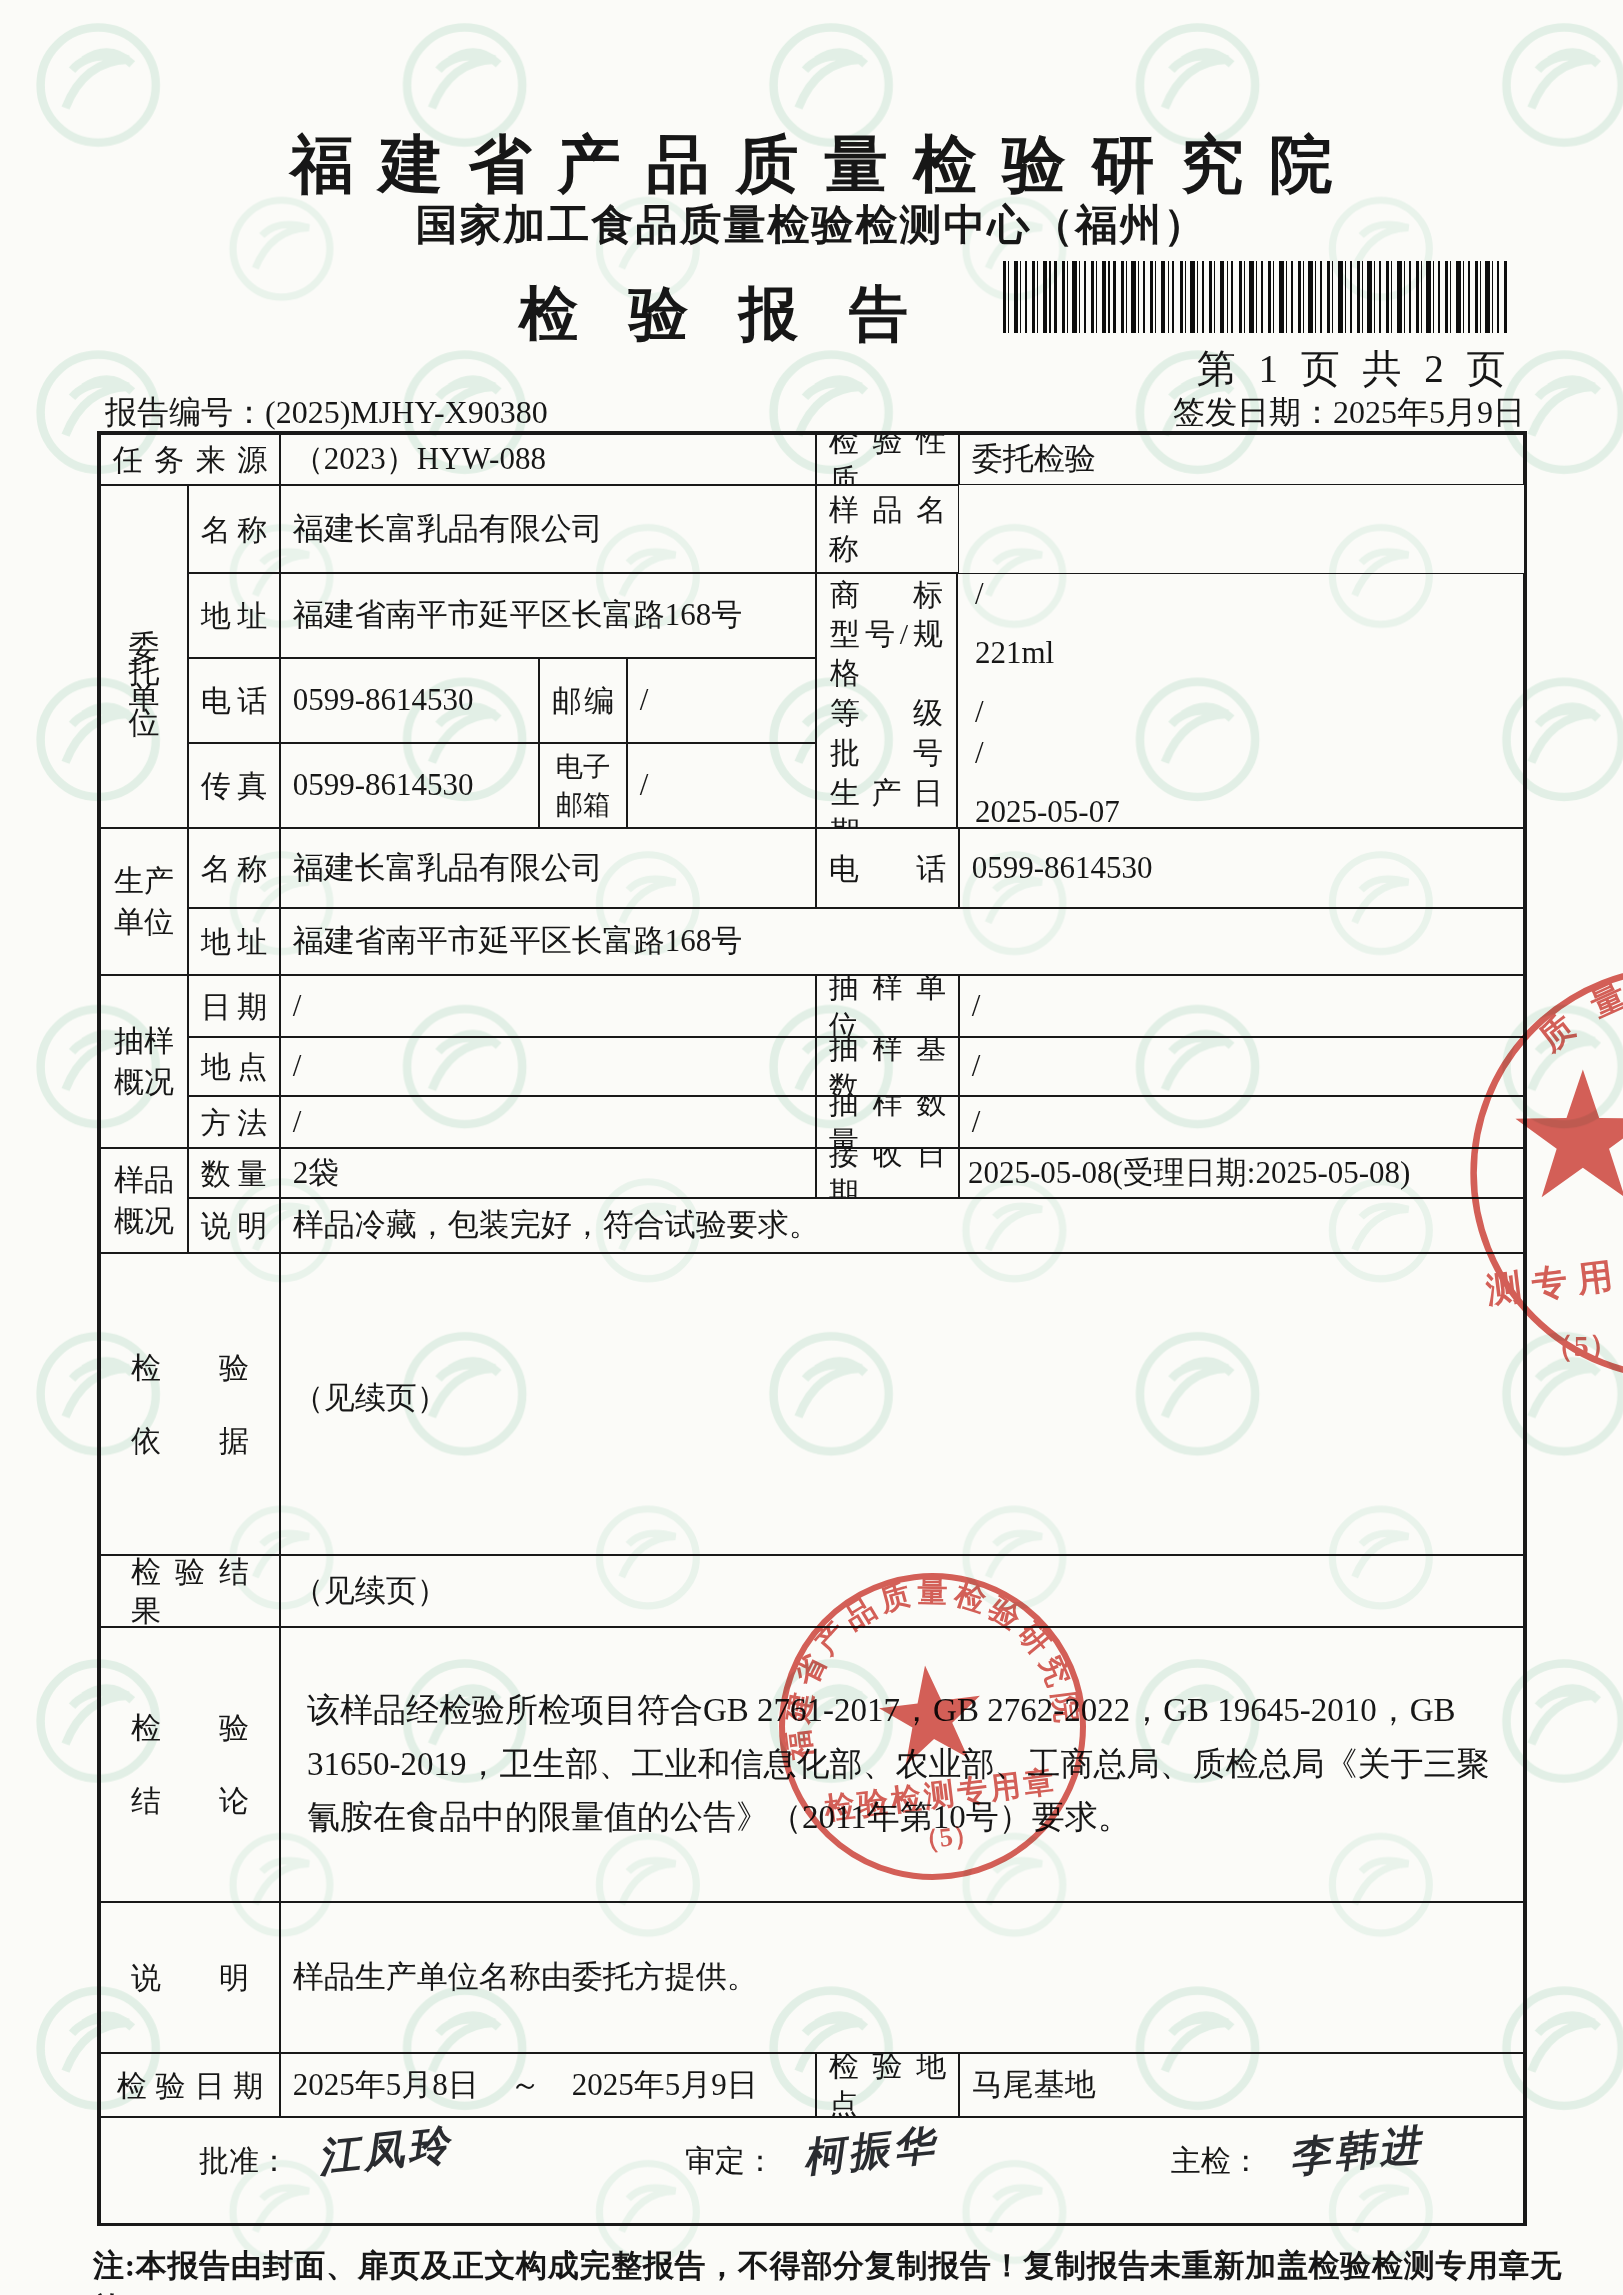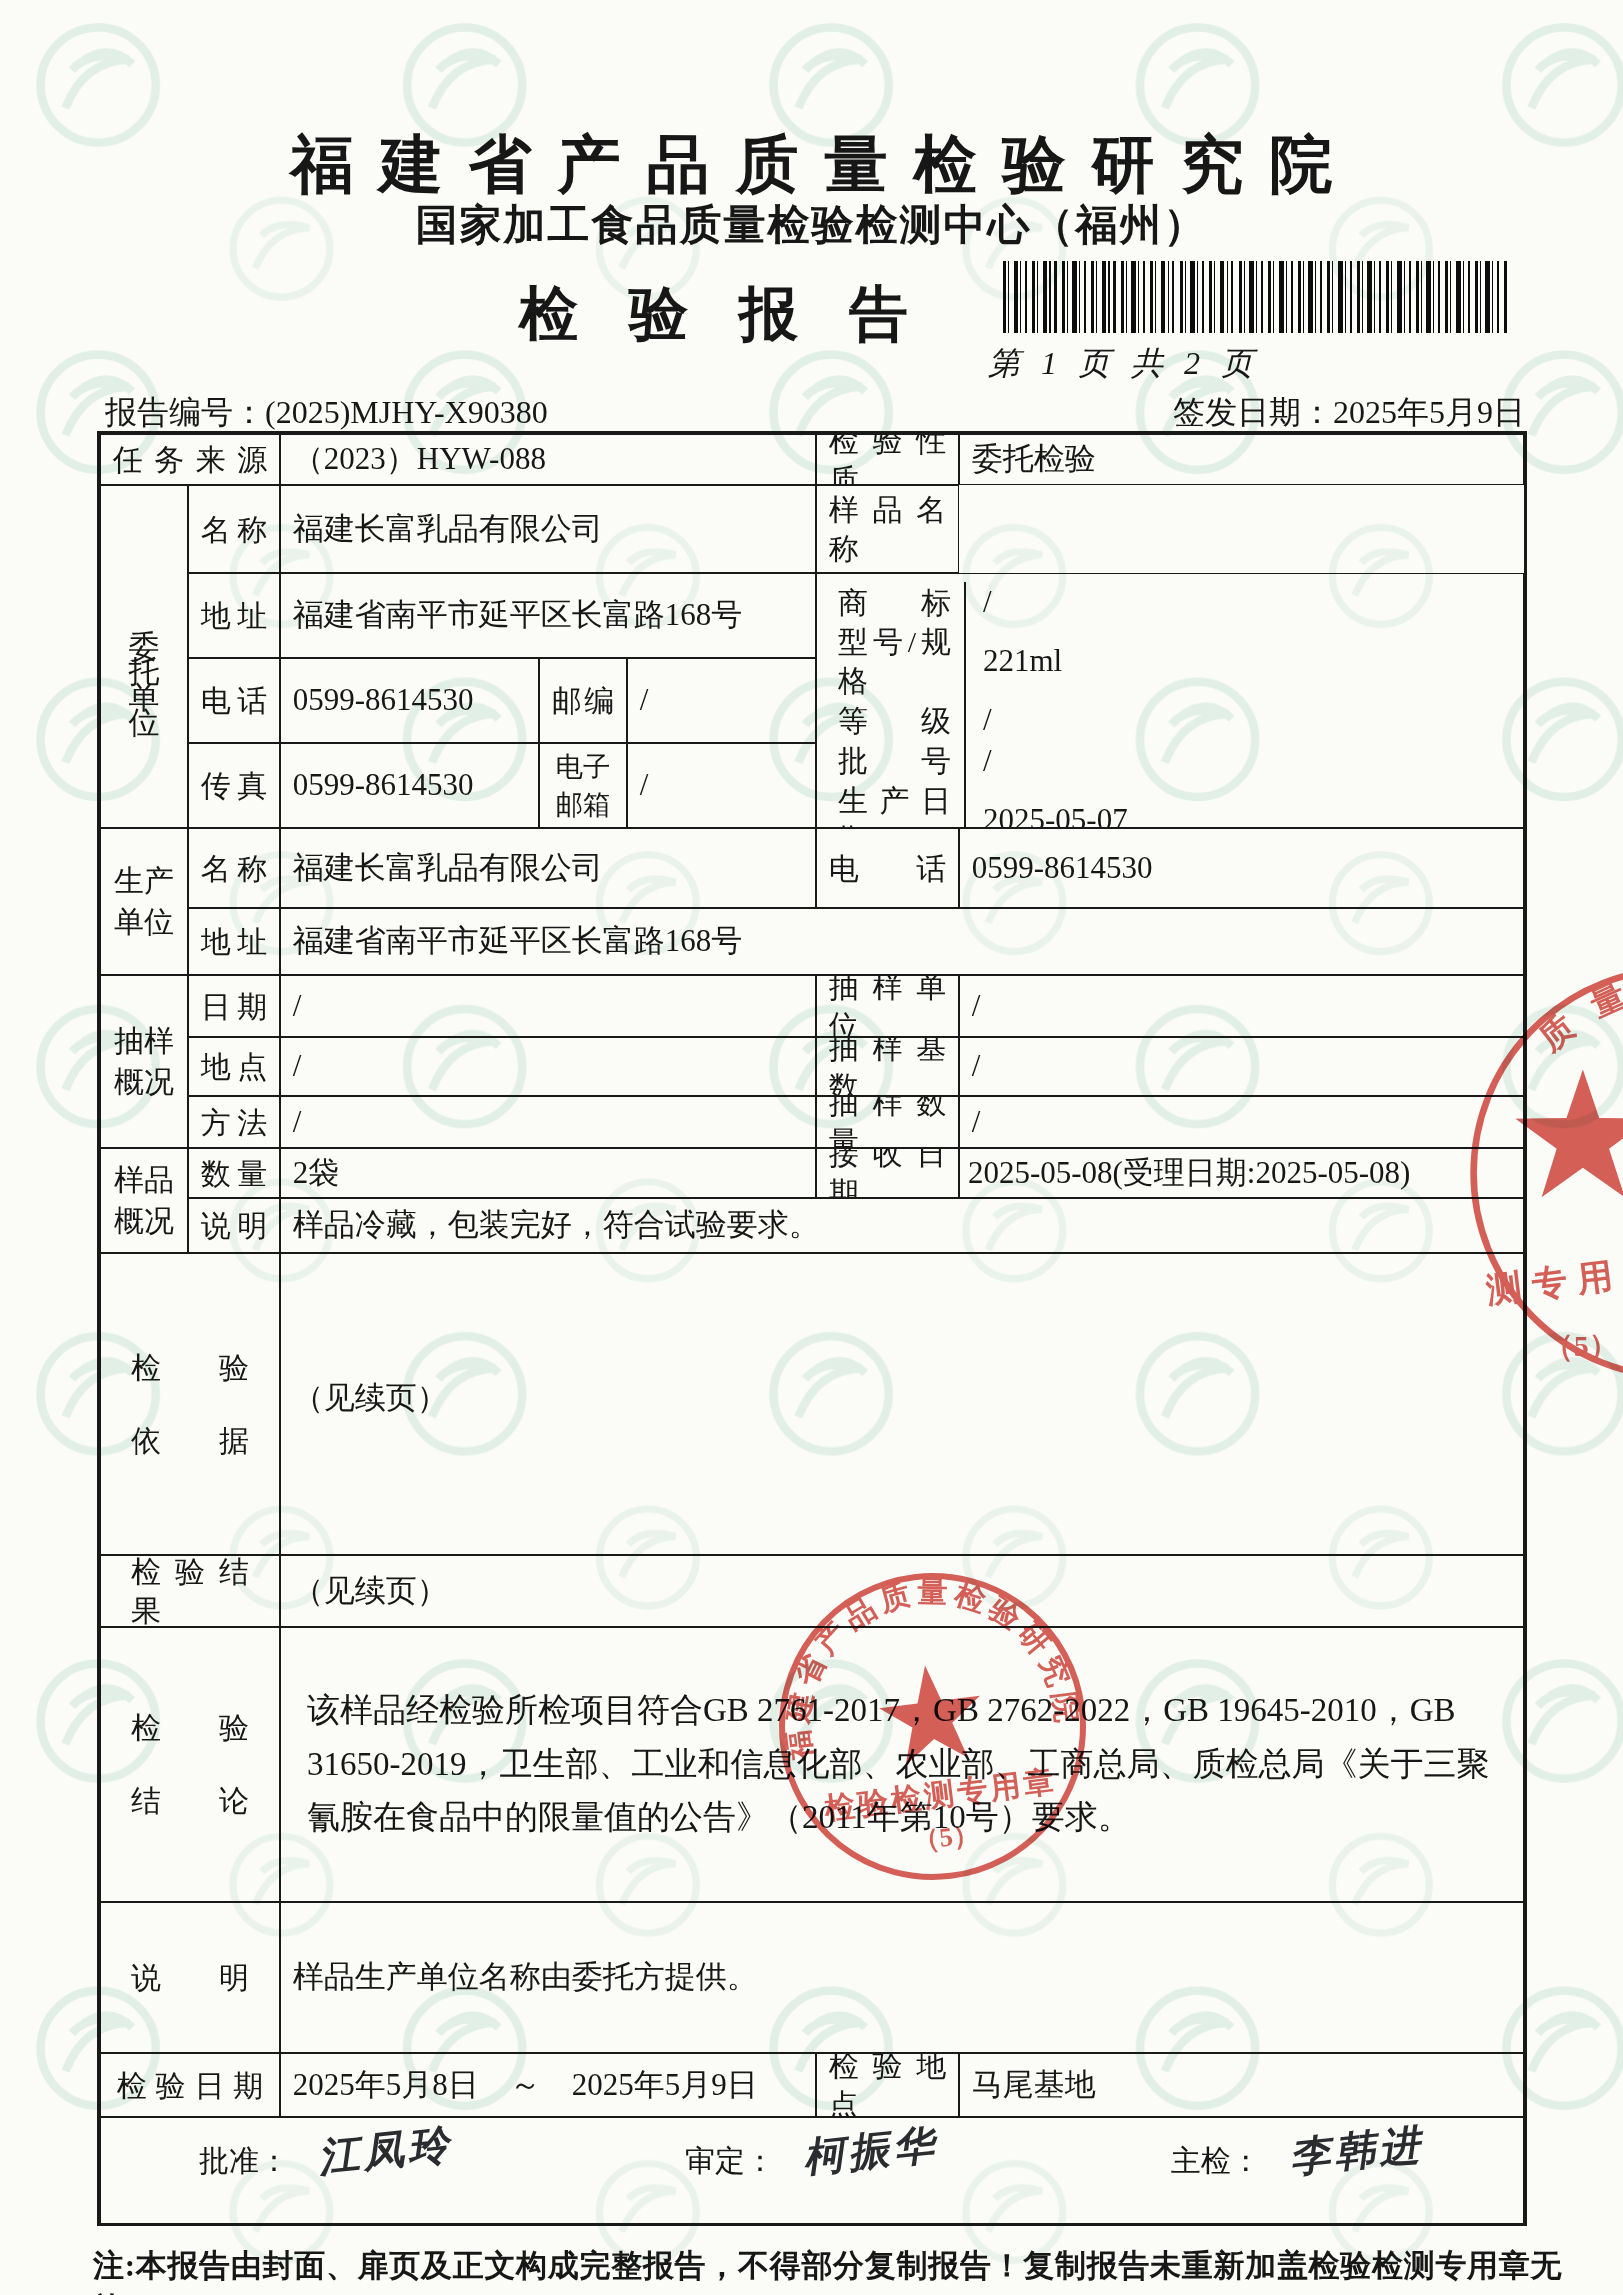--- a/index.html
+++ b/index.html
@@ -18,22 +18,22 @@
       font-size:42px;font-weight:bold;letter-spacing:2px;}
   .h3{position:absolute;top:275px;left:0;width:1427px;text-align:center;
       font-size:59px;font-weight:bold;letter-spacing:51px;text-indent:51px;}
   .barcode{position:absolute;left:1003px;top:261px;width:505px;height:72px;
       background:repeating-linear-gradient(90deg,
         #0d0d0d 0 2.6px,transparent 2.6px 4.6px,
         #0d0d0d 4.6px 5.9px,transparent 5.9px 10.5px,
         #0d0d0d 10.5px 15px,transparent 15px 17px,
         #0d0d0d 17px 18.3px,transparent 18.3px 22px,
         #0d0d0d 22px 24px,transparent 24px 29.5px);}
-  .pageinfo{position:absolute;left:988px;top:342px;width:524px;text-align:left;
-      font-size:32px;letter-spacing:6.5px;font-style:italic;}
+  .pageinfo{position:absolute;left:988px;top:342px;width:524px;text-align:right;
+      font-size:39px;letter-spacing:6.5px;}
   .metarow{position:absolute;top:391px;left:105px;width:1420px;font-size:32px;}
   .metarow .right{position:absolute;right:0;top:0;}
 
   
   .report-table{
     position:absolute;left:97px;top:431px;width:1430px;height:1795px;
     display:grid;box-sizing:border-box;
     grid-template-columns:88px 92px 259px 88px 189px 143px 1fr;
     grid-template-rows:51px 88px 85px 85px 85px 80px 67px 62px 59px 52px 50px 55px 302px 72px 275px 151px 64px 1fr;
     border:3.3px solid #191919;background:transparent;
@@ -122,21 +122,21 @@
     <div class="c val" style="grid-area:2/3/3/6">福建长富乳品有限公司</div>
     <div class="c" style="grid-area:2/6/3/7">
         <span class="jl">样品名称</span>
       </div>
 
     <div class="c" style="grid-area:3/2/4/3">
         <span class="jl">地址</span>
       </div>
     <div class="c val" style="grid-area:3/3/4/6">福建省南平市延平区长富路168号</div>
 
-    <div class="c" style="grid-area:3/6/6/8;padding:8px">
+    <div class="c" style="grid-area:3/6/6/8;padding:0">
       <div class="subtable">
         <div class="subrow">
           <span class="sl">
               <span class="jl">商标</span>
             </span>
           <span class="sv">/</span>
         </div>
         <div class="subrow">
           <span class="sl">
               <span class="jl">型号/规格</span>

